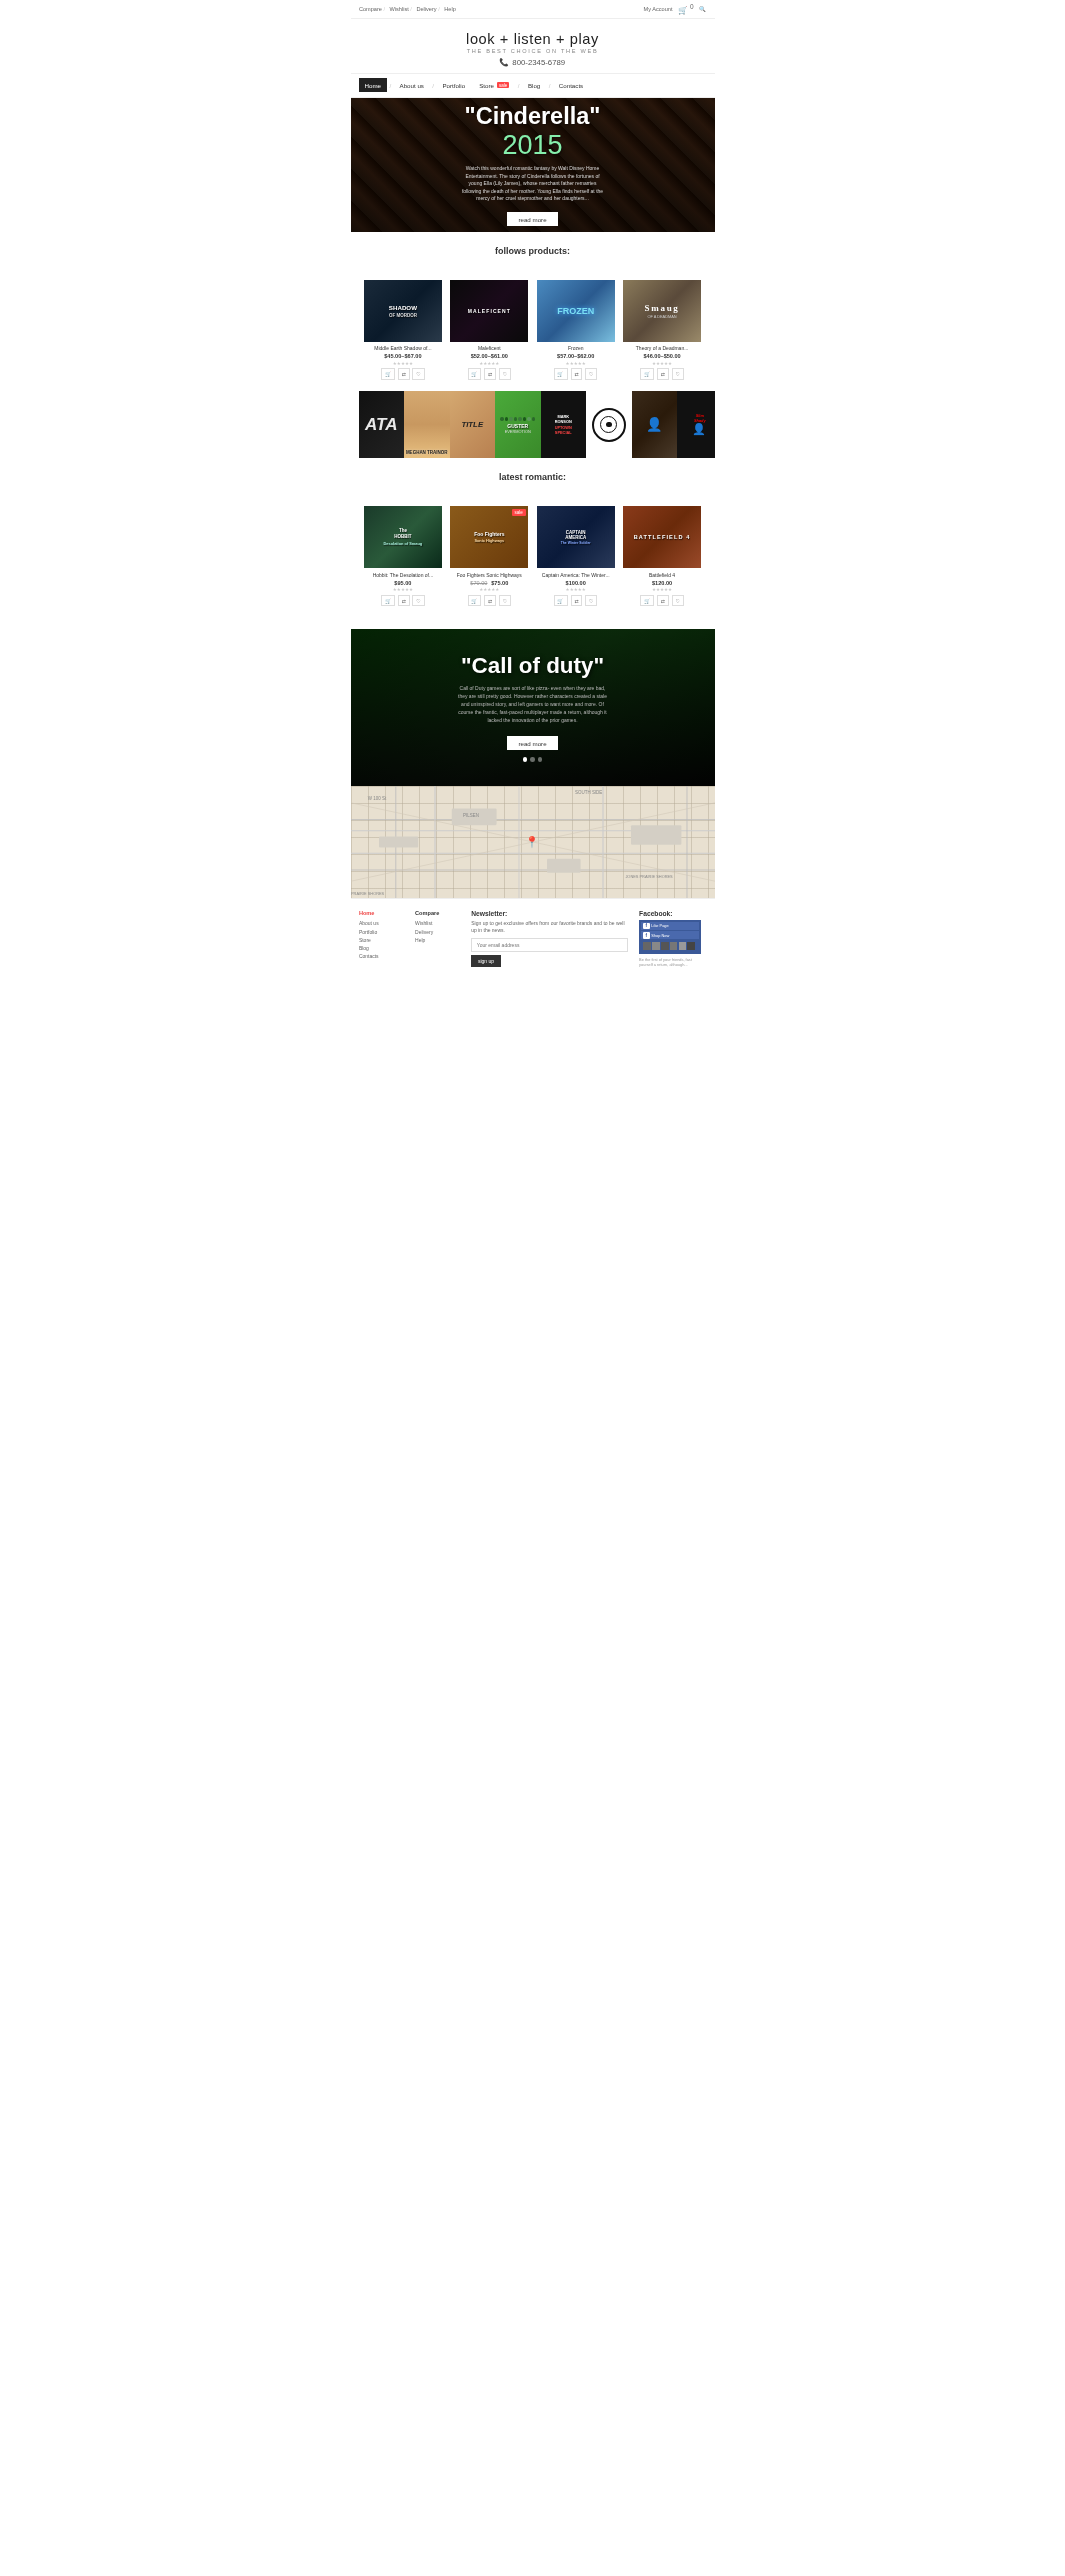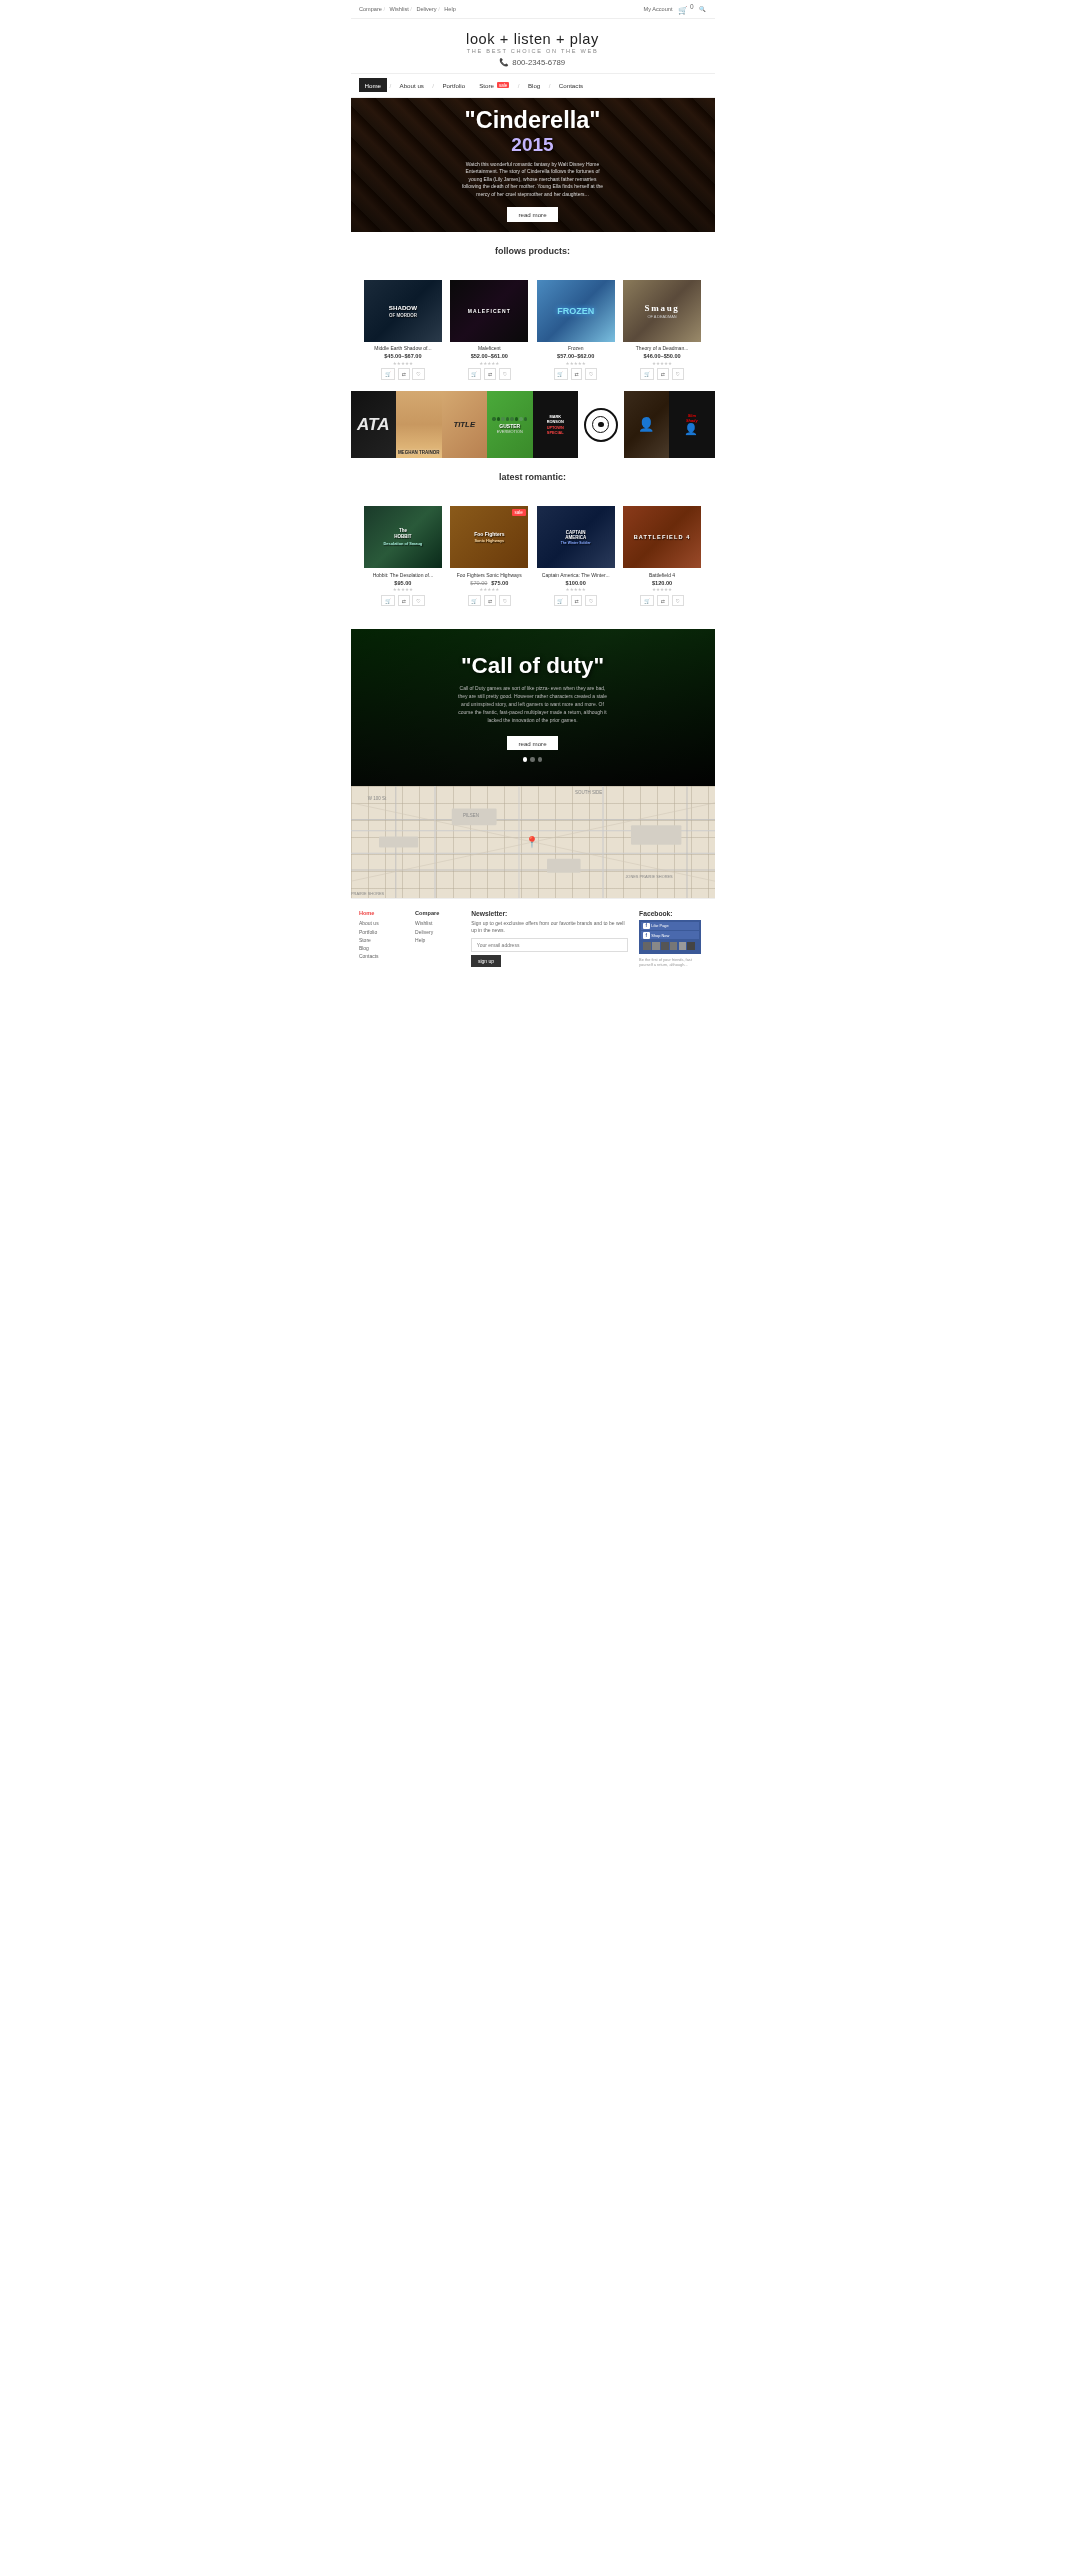--- a/index.html
+++ b/index.html
@@ -26,21 +26,21 @@
     .nav-item.active { background: #222; color: #fff; }
     .nav-sep { color: #ccc; font-size: 6.2px; }
     .nav-badge { background: #ff4444; color: #fff; font-size: 4.5px; padding: 0.6px 2.2px; border-radius: 1.1px; margin-left: 1.1px; }
 
     
     .hero { position: relative; width: 100%; height: 134px; background: #1a1a2e; overflow: hidden; display: flex; align-items: center; justify-content: center; }
     .hero-bg { position: absolute; top: 0; left: 0; width: 100%; height: 100%; background: linear-gradient(rgba(0,0,0,0.3), rgba(0,0,0,0.5)), 
       repeating-linear-gradient(45deg, #2a1a0e 0px, #3a2010 11.2px, #1a0a00 22.4px); }
     .hero-content { position: relative; z-index: 2; text-align: center; color: #fff; }
     .hero-title { font-size: 23.5px; font-weight: bold; color: #fff; text-shadow: 1.1px 1.1px 2.2px rgba(0,0,0,0.5); }
-    .hero-year { font-size: 19px; font-weight: bold; color: #c4b5fd; text-shadow: 1.1px 1.1px 2.2px rgba(0,0,0,0.5); }
+    .hero-year { font-size: 27px; font-weight: normal; color: #86efac; text-shadow: 1.1px 1.1px 2.2px rgba(0,0,0,0.5); }
     .hero-desc { font-size: 5px; color: #ddd; max-width: 146px; margin: 4.5px auto; line-height: 1.5; }
     .hero-btn { background: #fff; color: #333; border: none; padding: 3.9px 11.2px; font-size: 6.2px; cursor: pointer; margin-top: 4.5px; }
 
     
     .section-title { text-align: center; font-size: 9px; font-weight: bold; color: #333; padding: 14px 0 8.4px; }
 
     
     .products-grid { display: flex; gap: 8.4px; padding: 0 8.4px 11.2px; justify-content: center; flex-wrap: wrap; }
     .product-card { width: 78px; text-align: center; margin-top: 16px; }
     .product-img { width: 100%; height: 62px; background: #ddd; object-fit: cover; display: flex; align-items: center; justify-content: center; font-size: 5.6px; color: #999; overflow: hidden; }
@@ -48,21 +48,21 @@
     .product-img.maleficent { background: linear-gradient(135deg, #0a0a0a, #1a0a1a, #0a0a0a); }
     .product-img.frozen { background: linear-gradient(135deg, #4a8abf, #2a5a8f, #7abfdf); }
     .product-img.theory { background: linear-gradient(135deg, #8a7a5a, #5a4a3a, #9a8a6a); }
     .product-name { font-size: 5px; color: #333; margin: 3.4px 0 1.7px; }
     .product-price { font-size: 5.6px; color: #333; font-weight: bold; margin-bottom: 1.7px; }
     .product-stars { color: #ccc; font-size: 4.5px; margin-bottom: 2.8px; }
     .product-actions { display: flex; justify-content: center; gap: 2.8px; }
     .product-actions button { background: none; border: 0.6px solid #ddd; padding: 1.7px 2.8px; cursor: pointer; font-size: 5px; color: #666; }
 
     
-    .band-strip { width: 100%; height: 67px; background: #111; display: flex; overflow: hidden; }
+    .band-strip { width: 100%; height: 67px; background: #111; display: flex; overflow: hidden; margin-left: 8px; }
     .band-item { flex: 1; height: 100%; display: flex; align-items: center; justify-content: center; font-size: 5px; color: #fff; overflow: hidden; }
     .band-item.b1 { background: linear-gradient(135deg, #111, #222); font-size: 15.7px; font-weight: bold; }
 
     
     .product-card .product-img.hobbit { background: linear-gradient(135deg, #1a3a2a, #2a5a3a, #0a2a1a); }
     .product-card .product-img.fighters { background: linear-gradient(135deg, #8a5a1a, #6a4a0a); }
     .product-card .product-img.captain { background: linear-gradient(135deg, #1a2a4a, #0a1a3a, #2a3a5a); }
     .product-card .product-img.battlefield { background: linear-gradient(135deg, #8a3a1a, #6a2a0a, #9a4a2a); }
     .product-card-wrapper { position: relative; }
     .old-price { text-decoration: line-through; color: #999; font-size: 5.6px; }

